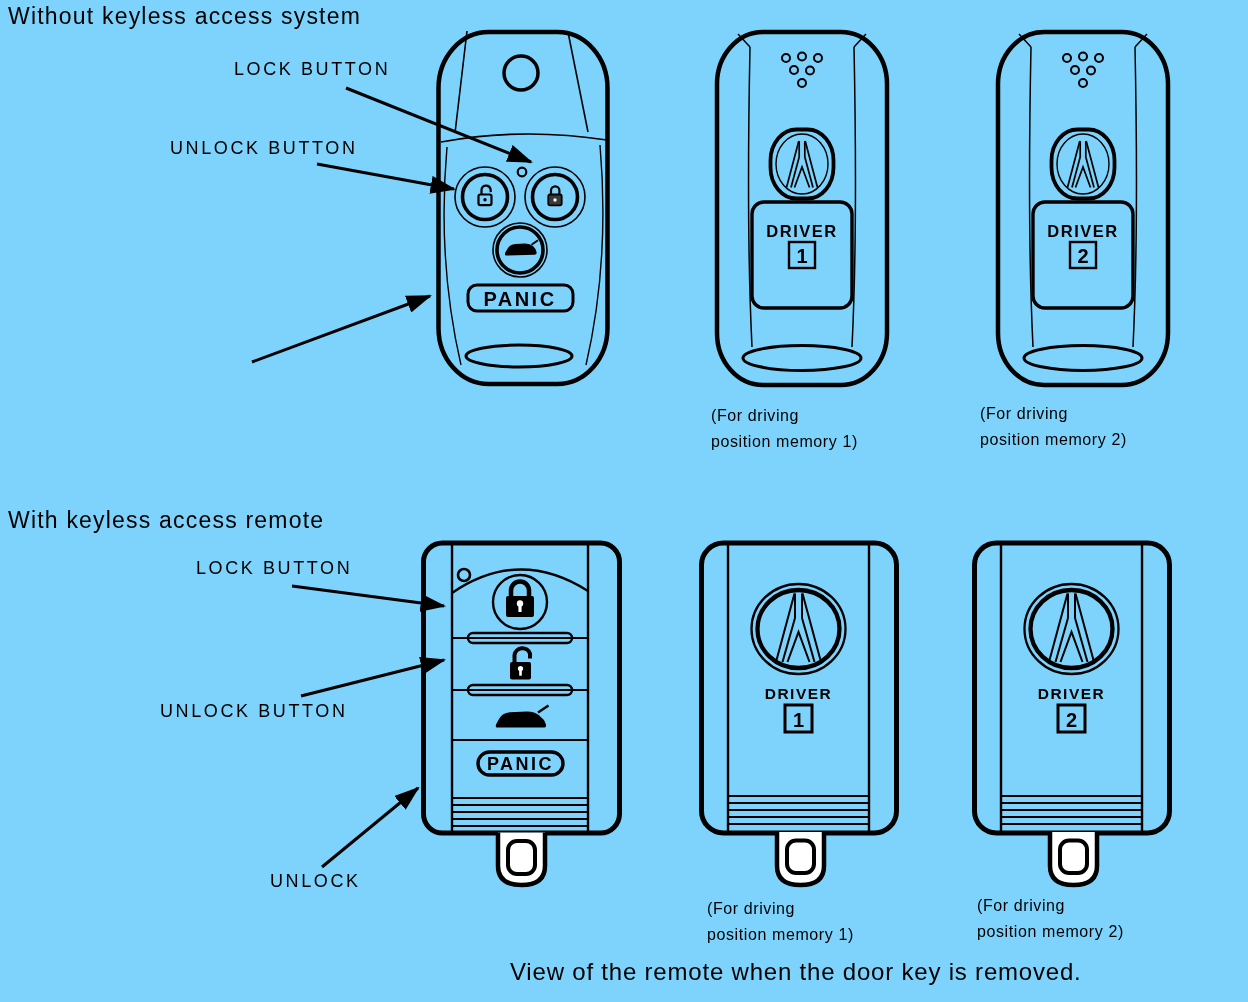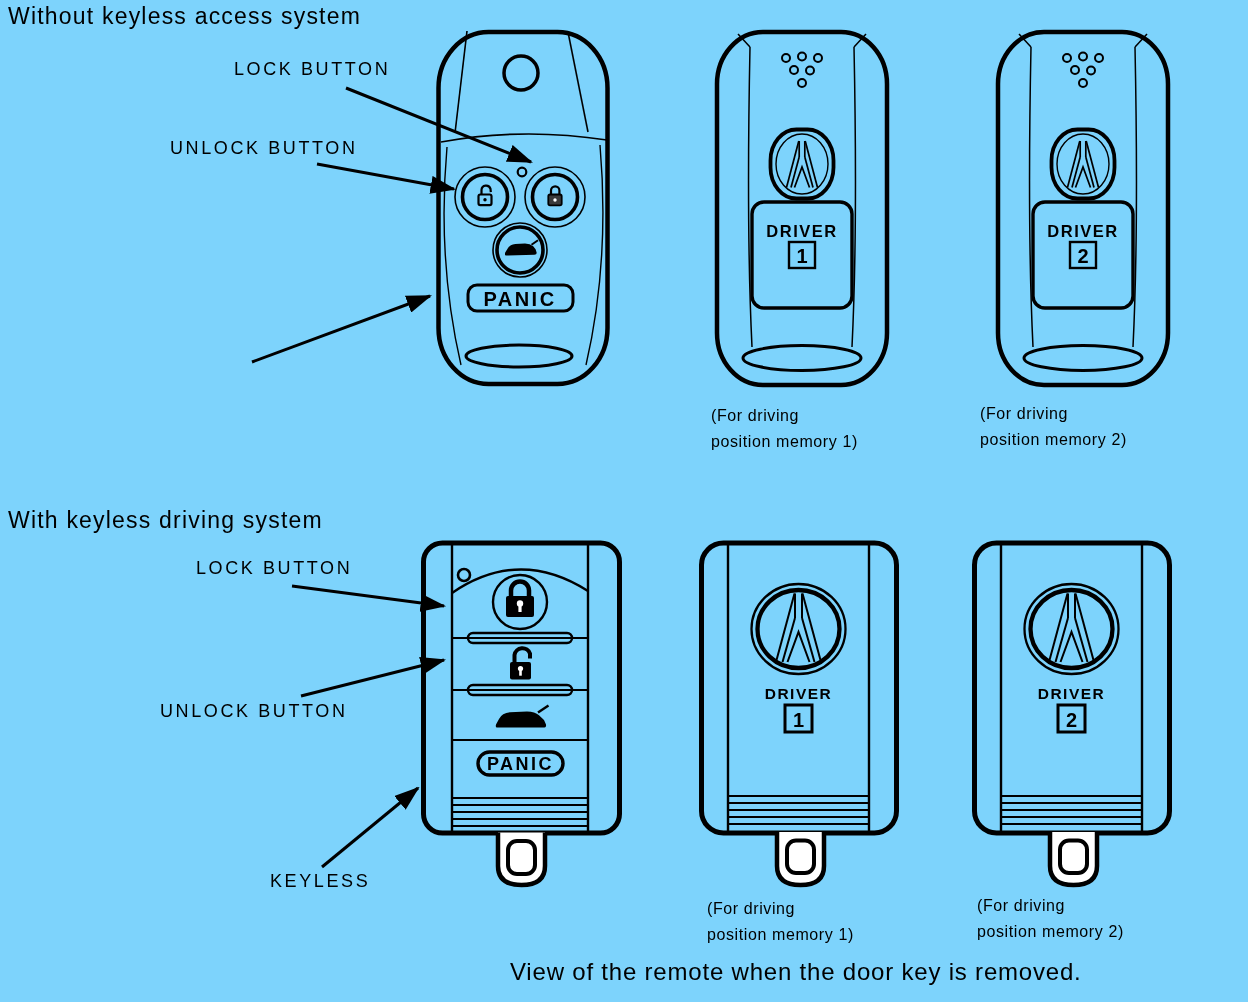--- a/index.html
+++ b/index.html
@@ -26,24 +26,24 @@
   <div class="txt callout" style="left:170px;top:138px">UNLOCK BUTTON</div>
   <div class="txt cap" style="left:711px;top:403px">
     <div>(For driving</div>
     <div>position memory 1)</div>
   </div>
   <div class="txt cap" style="left:980px;top:401px">
     <div>(For driving</div>
     <div>position memory 2)</div>
   </div>
 
-  <div class="txt title" style="left:8px;top:508px">With keyless driving system</div>
+  <div class="txt title" style="left:8px;top:508px">With keyless access remote</div>
   <div class="txt callout" style="left:196px;top:558px">LOCK BUTTON</div>
   <div class="txt callout" style="left:160px;top:701px">UNLOCK BUTTON</div>
-  <div class="txt callout" style="left:270px;top:871px">KEYLESS</div>
+  <div class="txt callout" style="left:270px;top:871px">UNLOCK</div>
   <div class="txt cap" style="left:707px;top:896px">
     <div>(For driving</div>
     <div>position memory 1)</div>
   </div>
   <div class="txt cap" style="left:977px;top:893px">
     <div>(For driving</div>
     <div>position memory 2)</div>
   </div>
   <div class="txt footer" style="left:510px;top:959px">View of the remote when the door key is removed.</div>
 

